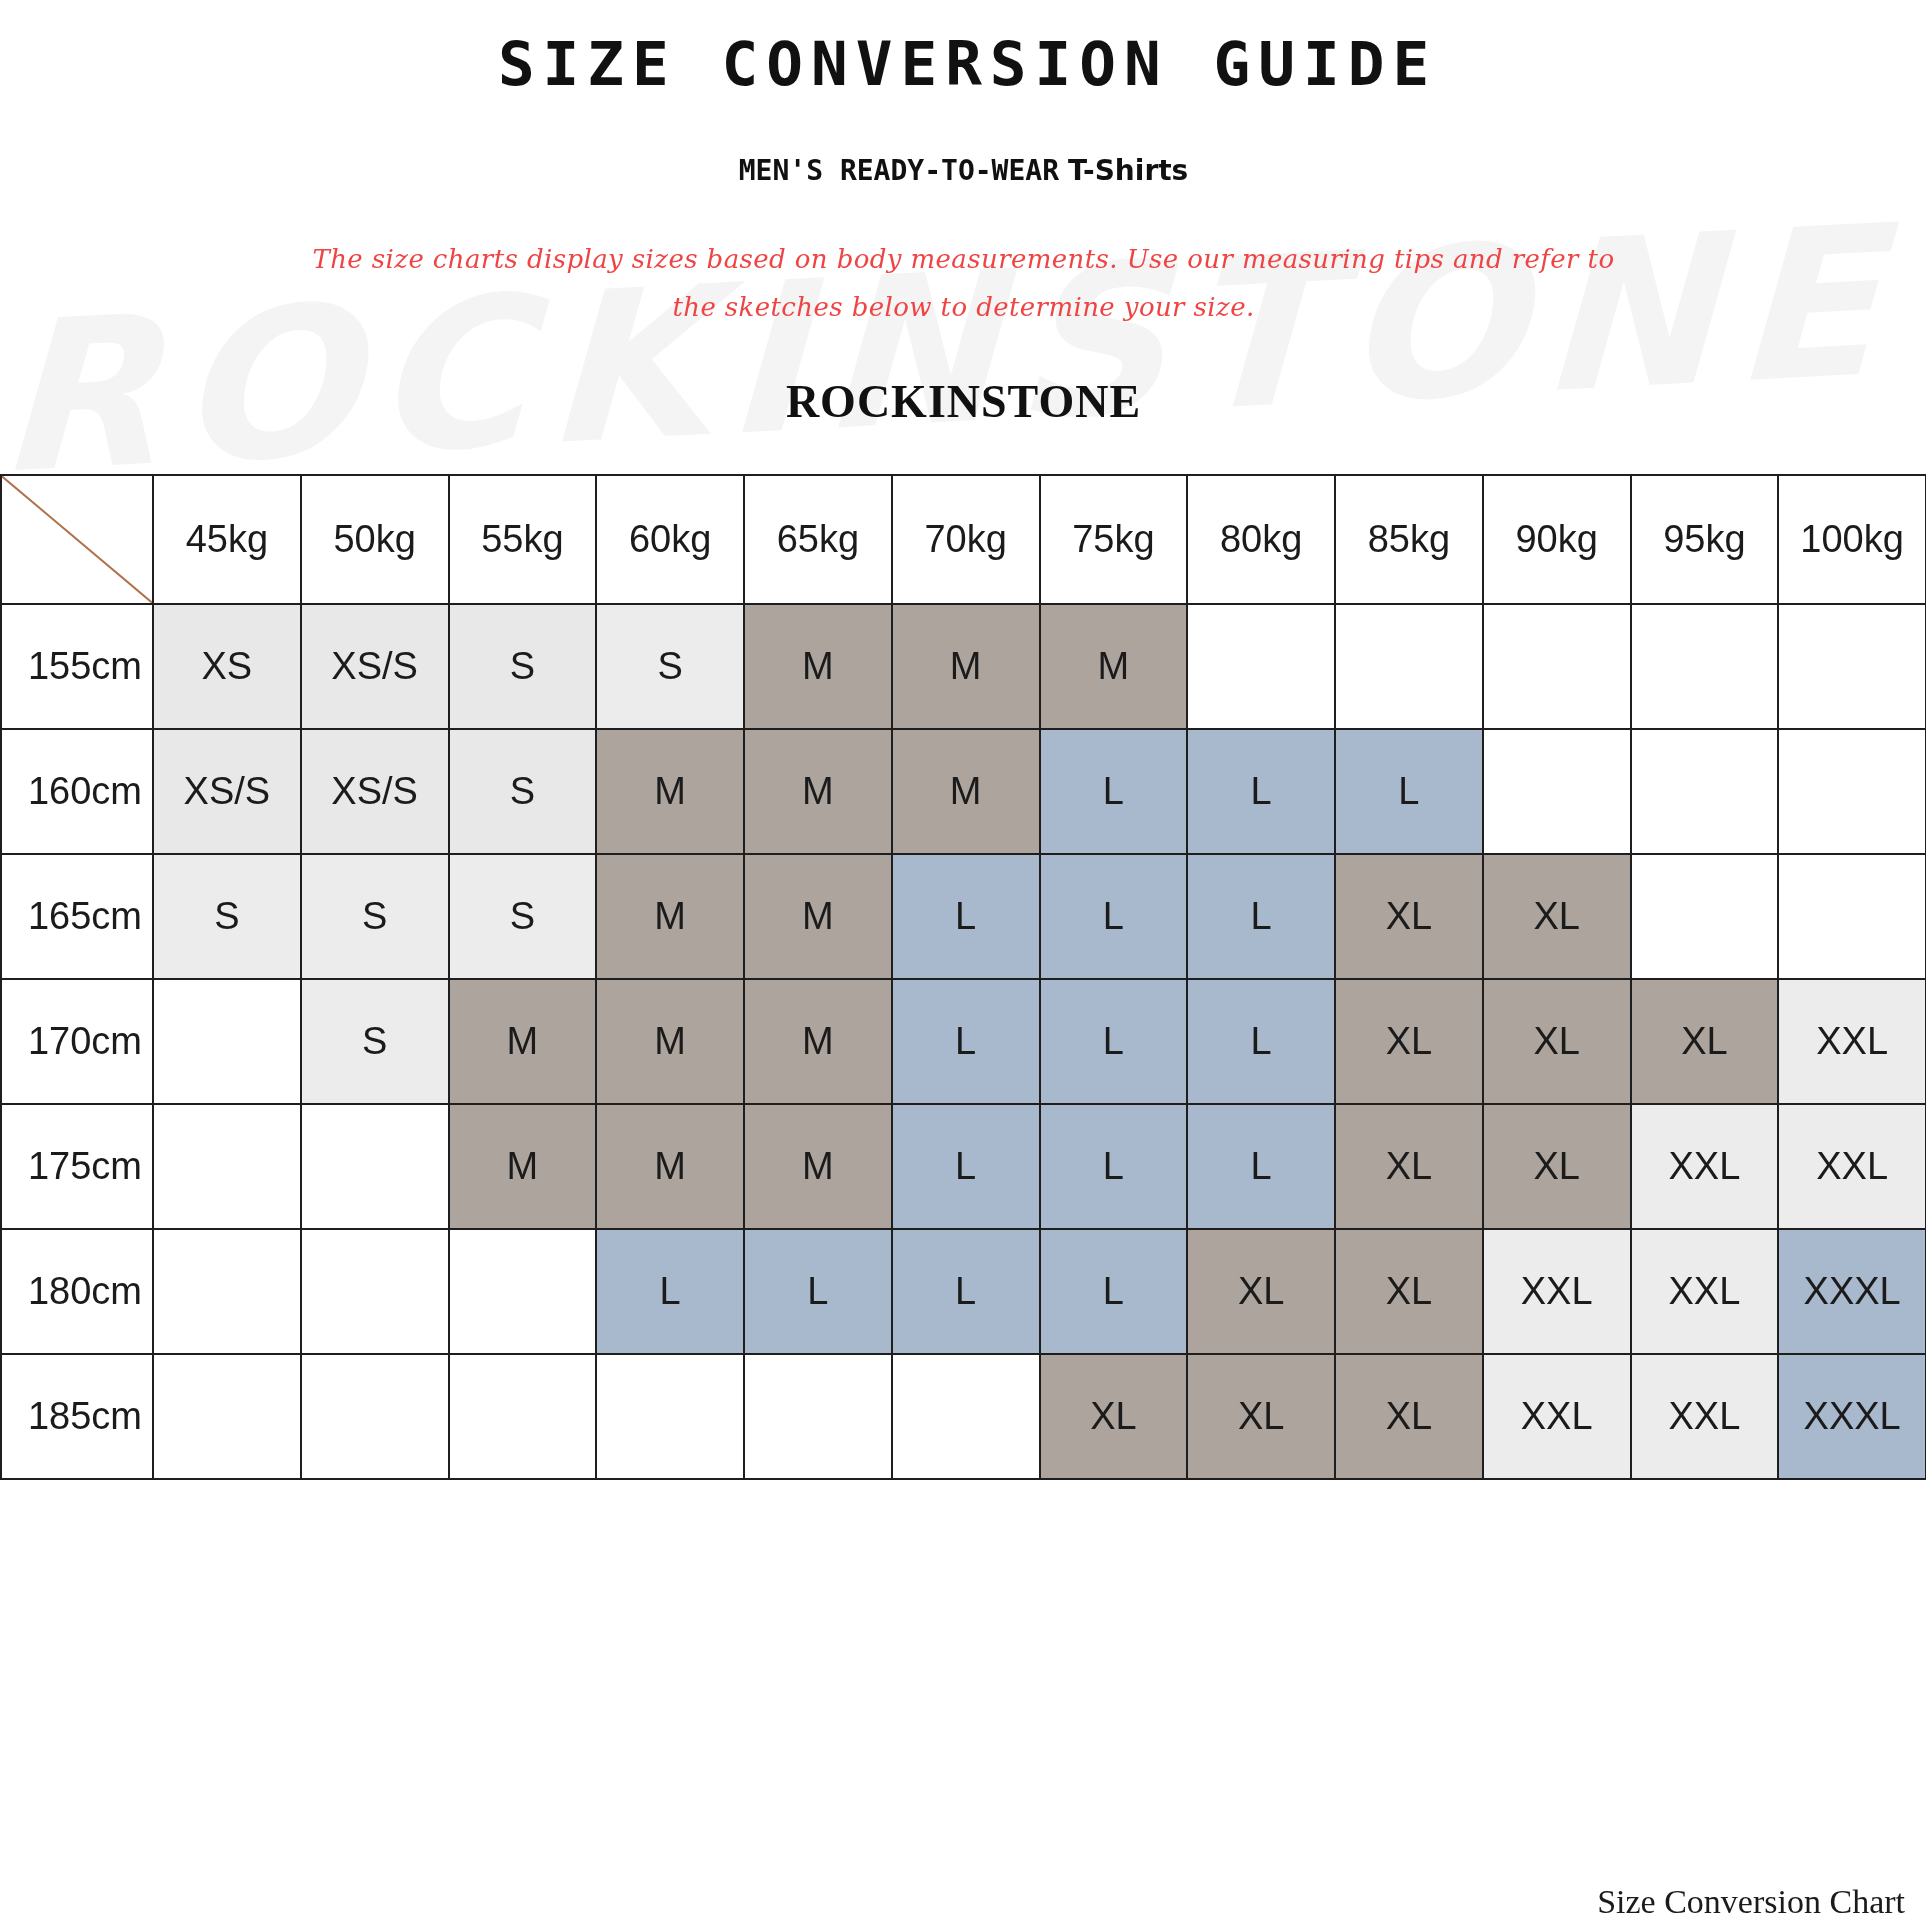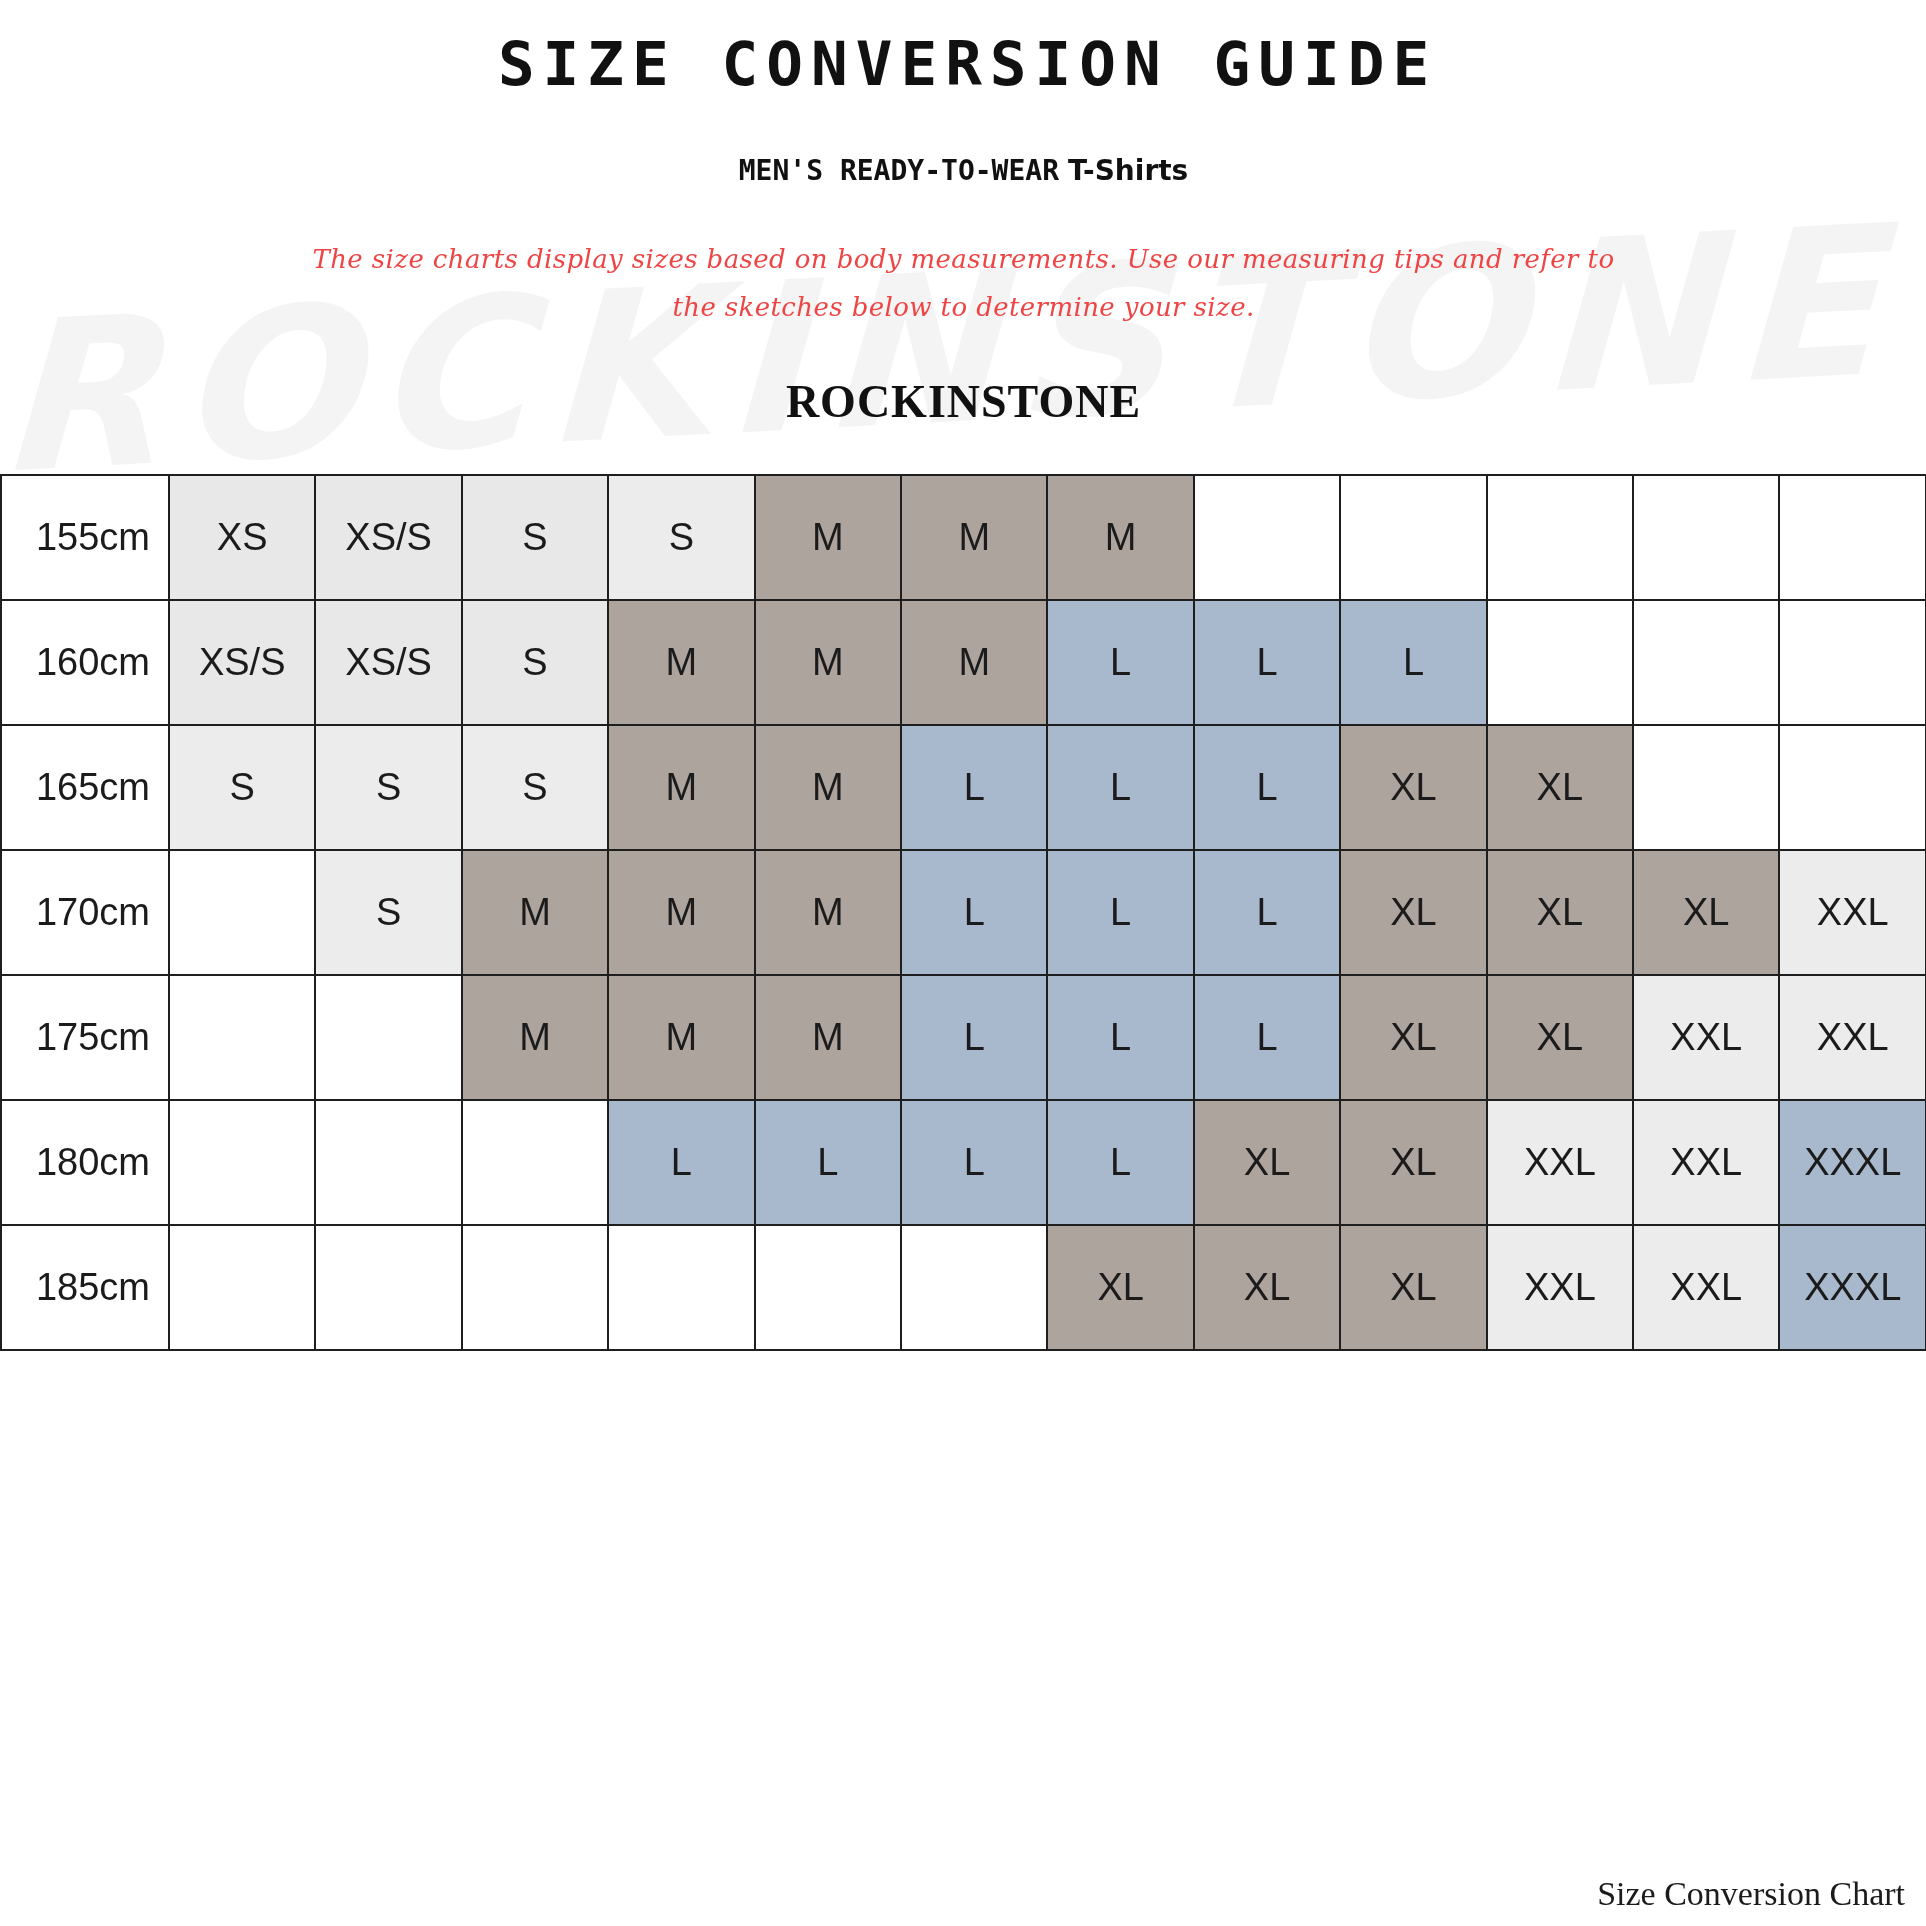--- a/index.html
+++ b/index.html
@@ -135,21 +135,21 @@
   .c-empty { background: #ffffff; }
   .c-light { background: #e8e8e8; }
   .c-gray  { background: #ada49e; }
   .c-blue  { background: #a8b8cd; }
   .c-pale  { background: #ececec; }
 
   
   .footer-note {
     position: absolute;
     right: 22px;
-    bottom: 14px;
+    bottom: 6px;
     font-family: "Liberation Serif", serif;
     font-size: 34px;
     color: #1b1b1b;
     z-index: 3;
   }
 </style>
 </head>
 <body>
 
 <div class="watermark">ROCKINSTONE</div>
@@ -162,20 +162,41 @@
     <span class="rtw">MEN'S READY-TO-WEAR</span>
     <span class="garment">T-Shirts</span>
   </div>
 
   <p class="desc">The size charts display sizes based on body measurements. Use our measuring tips and refer to the sketches below to determine your size.</p>
 
   <div class="brand">ROCKINSTONE</div>
 
   <table class="size-table">
     <tbody>
+      <tr>
+        <td class="corner">
+          <span class="slash">
+            <svg width="150" height="127" viewBox="0 0 152 128" xmlns="http://www.w3.org/2000/svg">
+              <line x1="0" y1="0" x2="152" y2="128" stroke="#b0714a" stroke-width="2"></line>
+            </svg>
+          </span>
+        </td>
+        <td class="colhead">45kg</td>
+        <td class="colhead">50kg</td>
+        <td class="colhead">55kg</td>
+        <td class="colhead">60kg</td>
+        <td class="colhead">65kg</td>
+        <td class="colhead">70kg</td>
+        <td class="colhead">75kg</td>
+        <td class="colhead">80kg</td>
+        <td class="colhead">85kg</td>
+        <td class="colhead">90kg</td>
+        <td class="colhead">95kg</td>
+        <td class="colhead">100kg</td>
+      </tr>
 
       <tr>
         <td class="rowhead">155cm</td>
         <td class="c-light">XS</td>
         <td class="c-light">XS/S</td>
         <td class="c-light">S</td>
         <td class="c-pale">S</td>
         <td class="c-gray">M</td>
         <td class="c-gray">M</td>
         <td class="c-gray">M</td>

